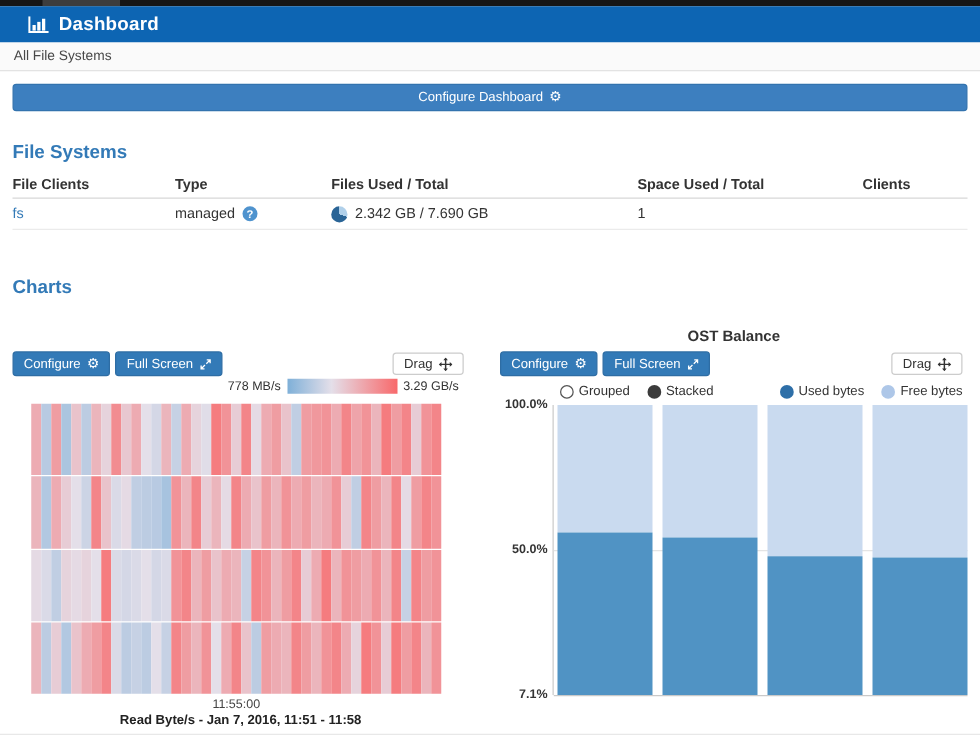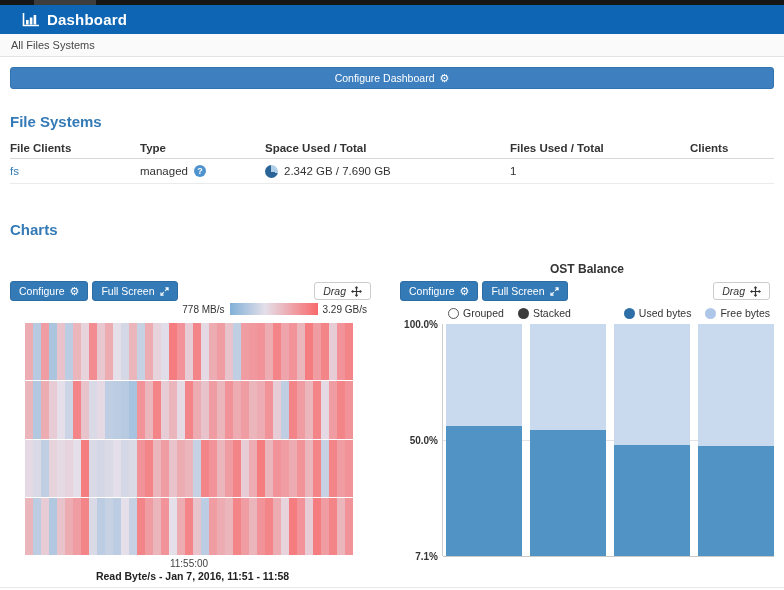--- a/index.html
+++ b/index.html
@@ -38,21 +38,21 @@
 
   .panel { position:absolute; top:250px; height:334px; }
   .panel-left { left:10px; width:365px; }
   .panel-right { left:400px; width:374px; }
   .chart-title { position:absolute; top:12px; left:0; right:0; text-align:center;
     font-size:12px; font-weight:bold; color:#333; }
   .panel-btn-row { position:absolute; top:31px; left:0; right:4px; display:flex; align-items:center; gap:4px; }
   .btn-sm { background:#337ab7; border:1px solid #2e6da4; border-radius:3px; color:#fff;
     font-size:10.5px; padding:3px 8px; display:flex; align-items:center; gap:5px; cursor:pointer; }
   .btn-drag { margin-left:auto; background:#fff; border:1px solid #ccc; border-radius:3px;
-    color:#333; font-size:10.5px; padding:2px 8px; display:flex; align-items:center; gap:5px; cursor:grab;font-style:italic; }
+    color:#333; font-size:10.5px; padding:2px 8px; display:flex; align-items:center; gap:5px; cursor:grab; }
 
   .hm-legend { position:absolute; top:53px; left:0; right:8px; display:flex; align-items:center;
     justify-content:flex-end; gap:5px; font-size:10px; color:#333; }
   .hm-gradient { width:88px; height:12px; }
 
   .heatmap { position:absolute; left:15px; top:73px; width:328px; height:232px;
     display:flex; flex-direction:column; gap:1px; }
   .hm-row { flex:1; display:flex; }
   .hm-cell { flex:1; }
   .hm-xtick { position:absolute; left:15px; top:308px; width:328px; text-align:center;
@@ -97,36 +97,36 @@
     <svg width="17" height="14" viewBox="0 0 17 14">
       <path d="M1.5 0 V12.5 H17" stroke="#fff" stroke-width="1.6" fill="none"></path>
       <rect x="4" y="7" width="2.6" height="4.5" fill="#fff"></rect>
       <rect x="7.8" y="4.5" width="2.6" height="7" fill="#fff"></rect>
       <rect x="11.6" y="2" width="2.6" height="9.5" fill="#fff"></rect>
     </svg>
     <span class="brand">Dashboard</span>
   </div>
 
   <div class="breadcrumb-bar">
-    <span>All Files Systems</span>
+    <span>All File Systems</span>
   </div>
 
   <div class="btn-primary-lg">
     <span>Configure Dashboard</span>
     <span class="gear">⚙</span>
   </div>
 
   <div class="section-heading heading-fs">File Systems</div>
 
   <div class="fs-table">
     <div class="fs-row fs-head">
       <div>File Clients</div>
       <div>Type</div>
+      <div>Files Used / Total</div>
       <div>Space Used / Total</div>
-      <div>Files Used / Total</div>
       <div>Clients</div>
     </div>
     <div class="fs-row fs-data">
       <div><a class="fs-link">fs</a></div>
       <div class="cell-flex">
         <span>managed</span>
         <span class="help-icon">?</span>
       </div>
       <div class="cell-flex">
         <span class="pie-icon" style="background: conic-gradient(rgb(176, 208, 234) 0deg, rgb(176, 208, 234) 30%, rgb(42, 100, 150) 30%, rgb(42, 100, 150) 100%);"></span>

